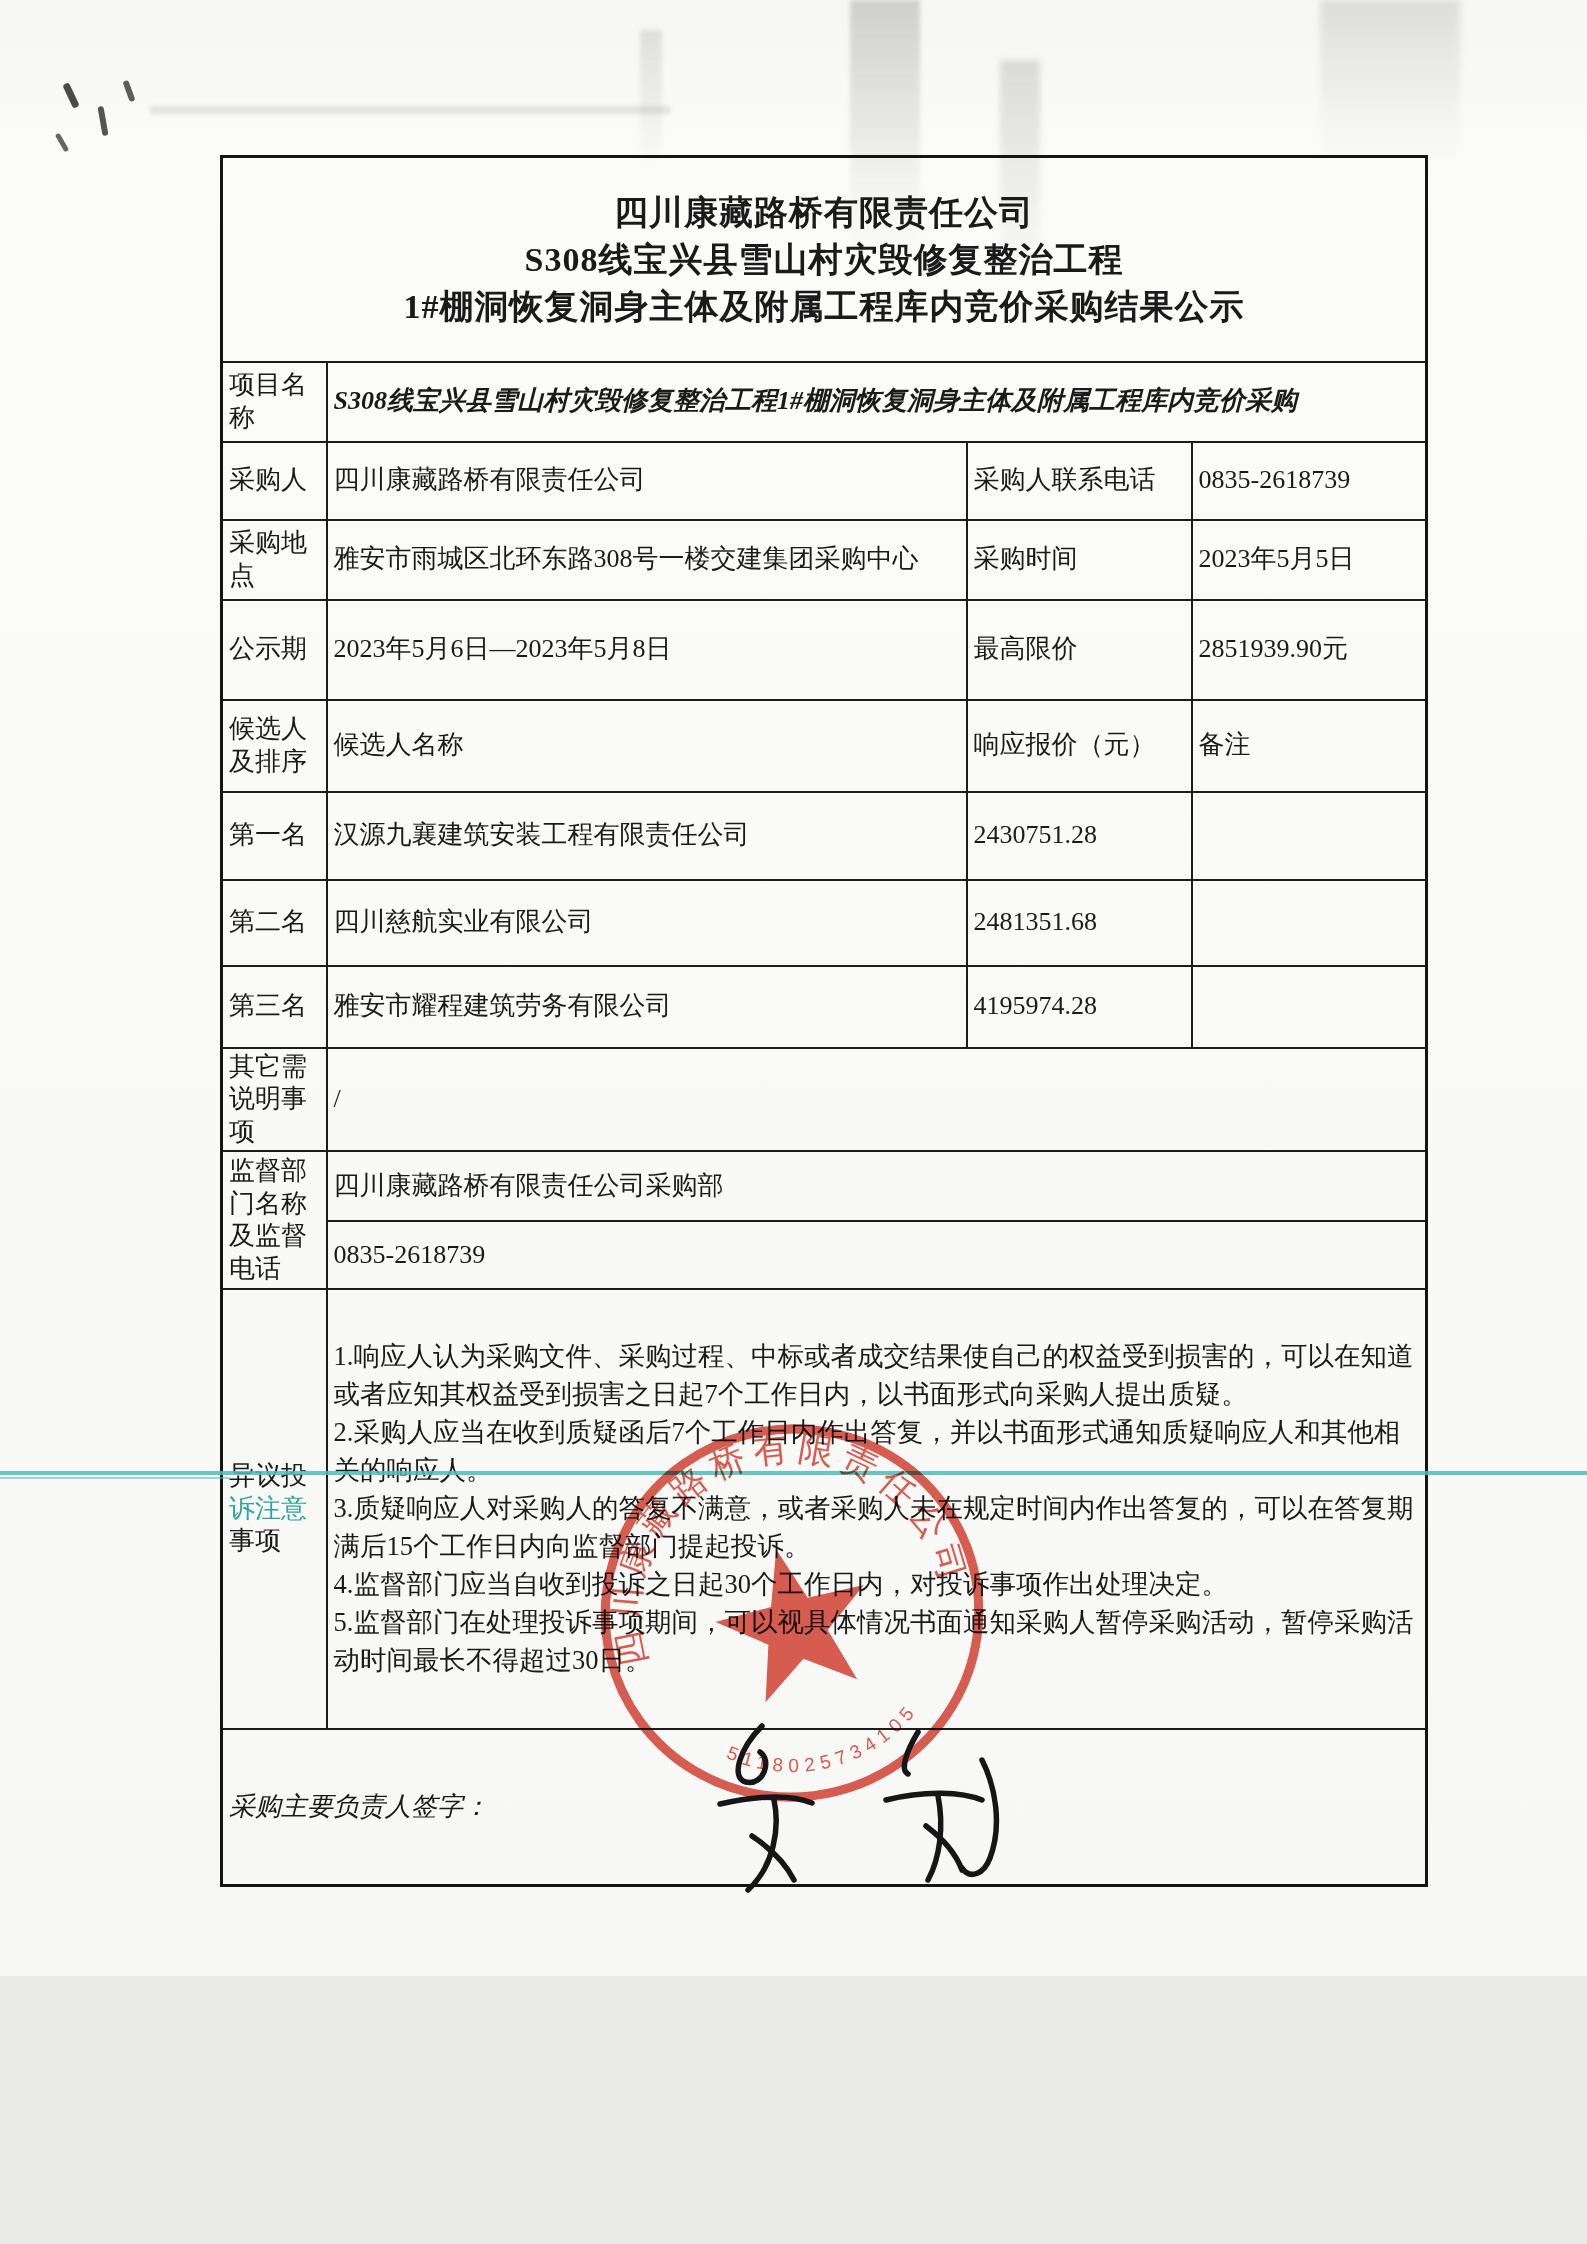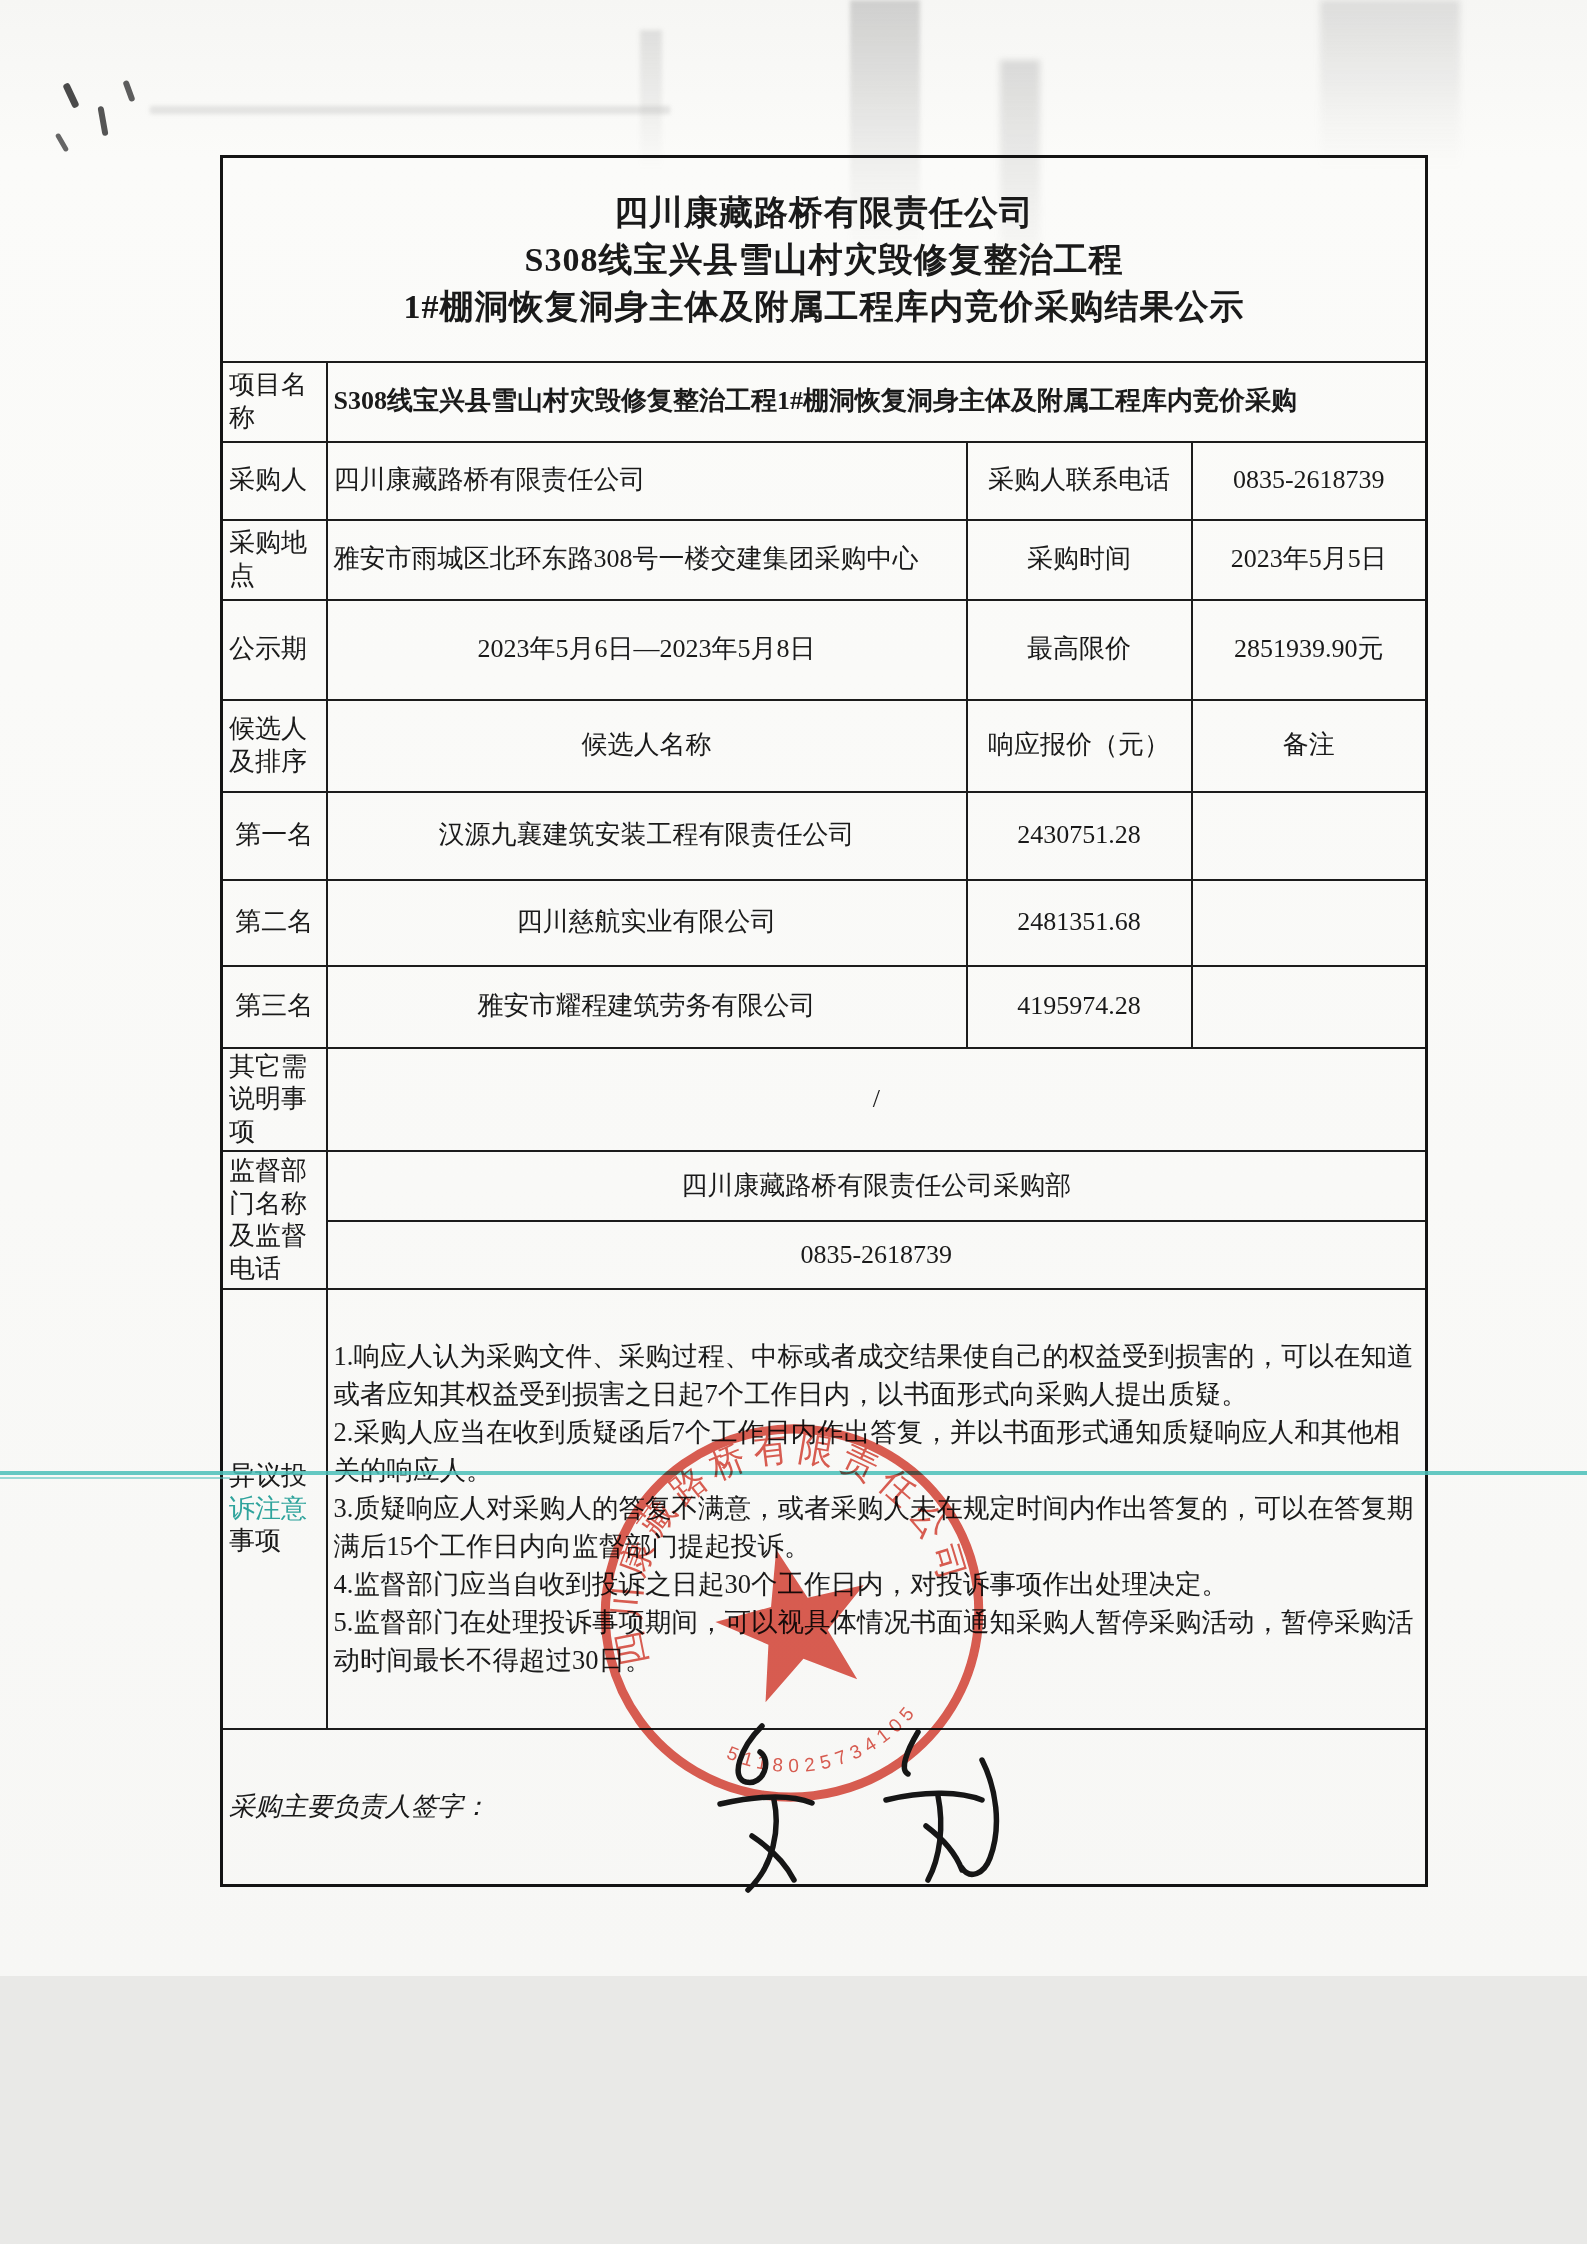--- a/index.html
+++ b/index.html
@@ -16,22 +16,22 @@
   }
   .doc-table td{
     border:2.5px solid #1c1c1c;vertical-align:middle;
     font-size:26px;line-height:1.25;padding:2px 6px;word-break:break-all;
   }
   .doc-table{border:3px solid #141414;}
   .title-cell{vertical-align:top;padding-top:26px;}
   .title-line{text-align:center;font-size:34px;font-weight:bold;line-height:47px;letter-spacing:1px;}
   .lbl{line-height:1.18;padding:2px 4px 2px 7px;font-family:Liberation Serif, serif;}
   .lbl-center{text-align:left;padding:2px 2px;}
-  .c{text-align:center;}
-  .bold{font-weight:bold;}
+  .c{}
+  .bold{font-weight:bold;font-style:italic;}
   .notes-cell{vertical-align:middle;padding:14px 10px 14px 12px;font-family:Liberation Serif, serif;}
   .note-line{font-size:26.5px;line-height:1.43;}
   .teal-char{color:#2fa39c;}
   .teal-line{position:absolute;left:0;top:1471px;width:1587px;height:4px;background:rgba(74,191,185,.85);z-index:5;}
   .teal-line2{position:absolute;left:0;top:1477px;width:230px;height:2px;background:rgba(74,191,185,.55);z-index:5;}
   .stamp-wrap{position:absolute;left:588px;top:1412px;width:408px;height:402px;z-index:6;
     transform:rotate(-14deg);opacity:.82;mix-blend-mode:multiply;}
   .sig-wrap{position:absolute;left:690px;top:1708px;width:420px;height:200px;z-index:7;}
   .sig-label{padding-left:12px;font-size:27px;font-style:italic;}
 </style>

